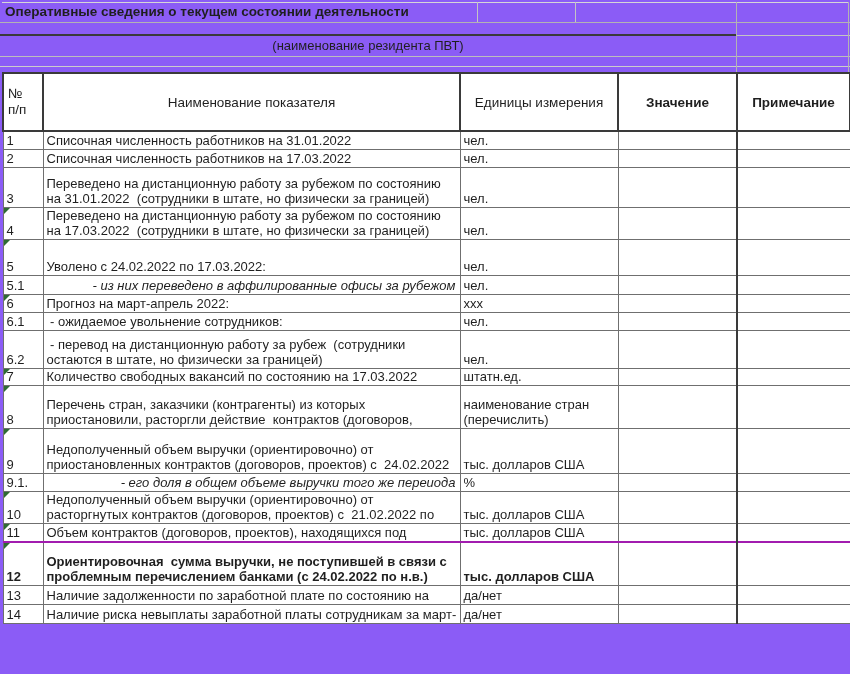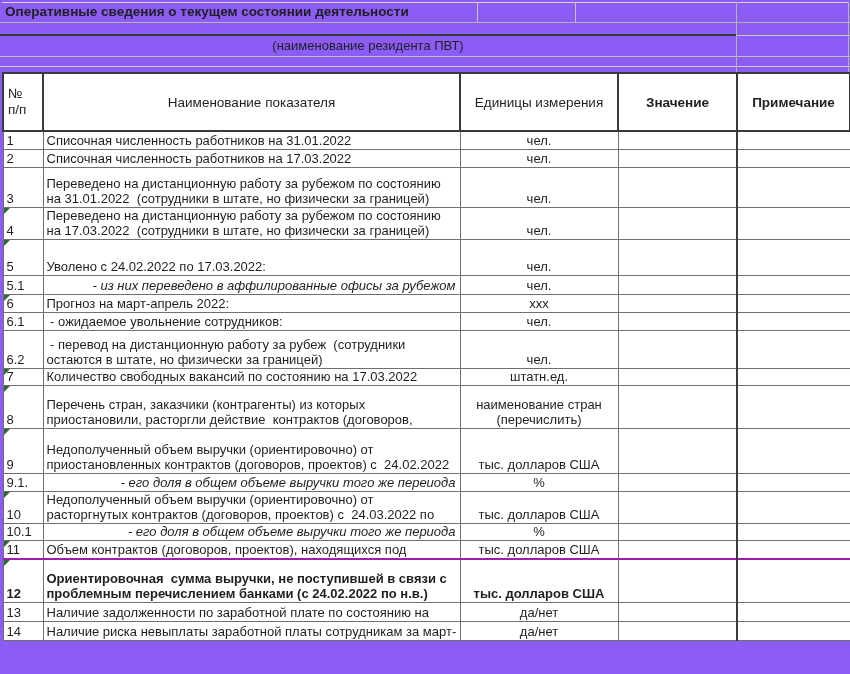--- a/index.html
+++ b/index.html
@@ -24,21 +24,21 @@
   th.hnum{text-align:left;padding-left:4px;line-height:16px;}
   th.b{font-weight:bold;}
   td{
     border:1px solid #6f6f6f;vertical-align:bottom;
     padding:0 3px 1px 3px;overflow:hidden;line-height:15px;background:#fff;
   }
   td.note, th.hnote{border-left:2px solid #3a3a3a;}
   tr.sect td{border-top:2px solid #a21caf;font-weight:bold;}
   td.num{position:relative;padding-left:3px;}
   td.name .ln{white-space:pre;}
-  td.unit{text-align:center;}
+  td.unit{}
   td.unit .ln{white-space:pre;}
   td.it{text-align:right;font-style:italic;padding-right:4px;padding-left:42px;}
   .tri{
     position:absolute;left:0;top:0;width:0;height:0;
     border-top:6px solid #2e6b34;border-right:6px solid transparent;
   }
 </style>
 </head>
 <body>
 
@@ -261,40 +261,29 @@
         <td class="note"></td>
       </tr>
 
       <tr style="height:31px">
         <td class="num">
             <span class="tri"></span>
             <div>10</div>
           </td>
         <td class="name">
             <div class="ln">Недополученный объем выручки (ориентировочно) от</div>
-            <div class="ln">расторгнутых контрактов (договоров, проектов) с  24.03.2022 по</div>
+            <div class="ln">расторгнутых контрактов (договоров, проектов) с  21.02.2022 по</div>
           </td>
         <td class="unit">
             <div class="ln">тыс. долларов США</div>
           </td>
         <td class="val"></td>
         <td class="note"></td>
       </tr>
 
-      <tr style="height:16px">
-        <td class="num">10.1</td>
-        <td class="name it">
-            <div class="ln">- его доля в общем объеме выручки того же периода</div>
-          </td>
-        <td class="unit">
-            <div class="ln">%</div>
-          </td>
-        <td class="val"></td>
-        <td class="note"></td>
-      </tr>
 
       <tr style="height:19px">
         <td class="num">
             <span class="tri"></span>
             <div>11</div>
           </td>
         <td class="name">
             <div class="ln">Объем контрактов (договоров, проектов), находящихся под</div>
           </td>
         <td class="unit">

